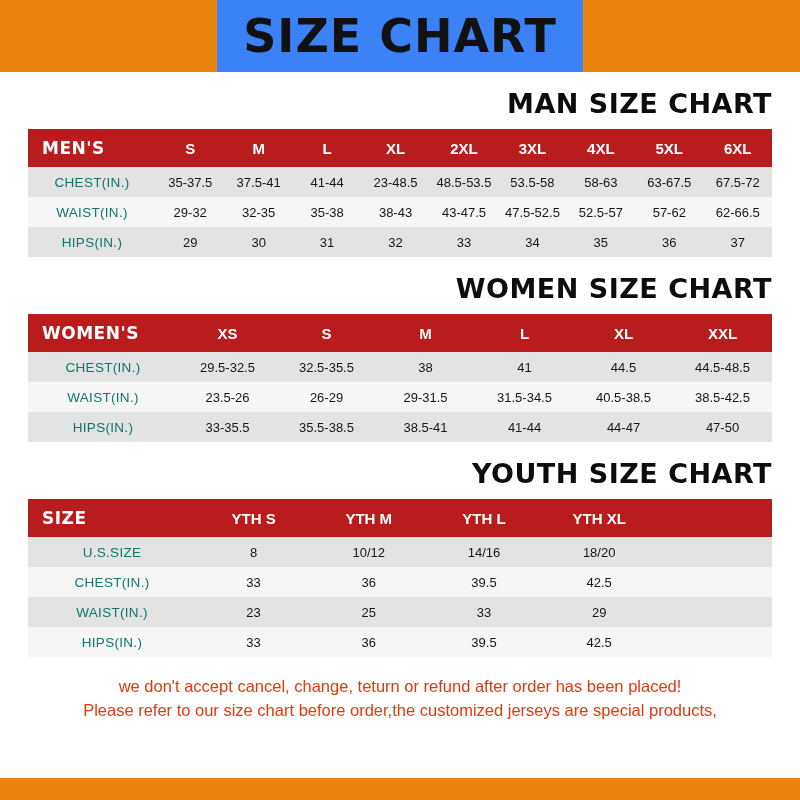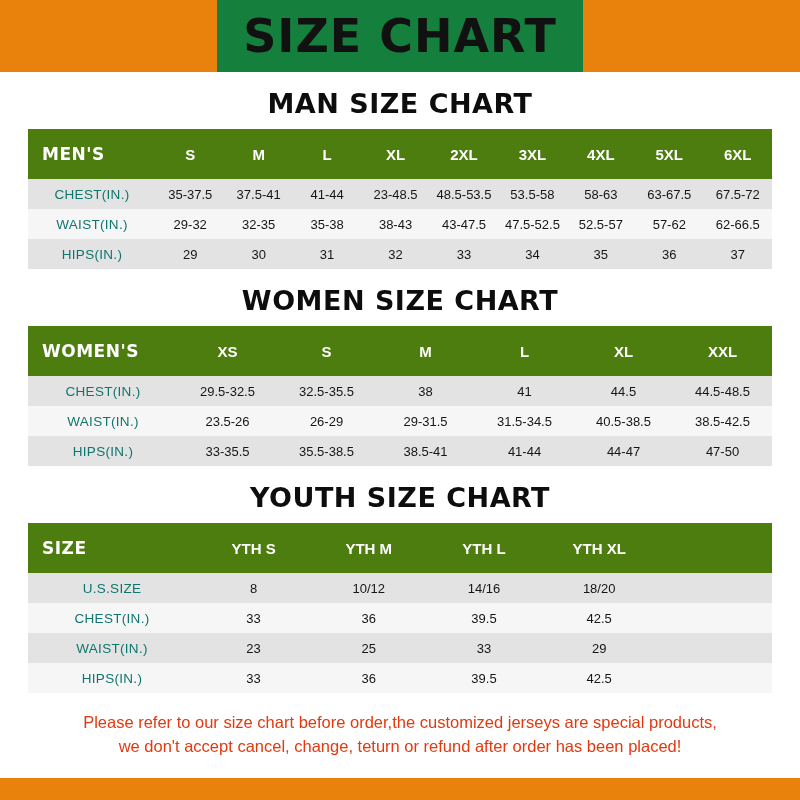--- a/index.html
+++ b/index.html
@@ -35,34 +35,34 @@
     bottom: 0;
     width: 26px;
     background: #e8820c;
   }
   .header-title {
     font-family: "DejaVu Sans", sans-serif;
     font-weight: bold;
     font-size: 46px;
     letter-spacing: 1px;
     color: #111111;
-    background: #15803d;
+    background: #3b82f6;
     padding: 0 26px;
     line-height: 72px;
     height: 72px;
     display: block;
     white-space: nowrap;
     text-align: center;
   }
   .content {
     padding: 0 28px;
     box-sizing: border-box;
   }
   .section-title {
-    text-align: center;
+    text-align: right;
     font-family: "DejaVu Sans", sans-serif;
     font-weight: bold;
     font-size: 27px;
     color: #0d0d0d;
     letter-spacing: 0.5px;
     margin: 16px 0 10px 0;
   }
   .chart {
     width: 100%;
     border-collapse: collapse;
@@ -71,25 +71,25 @@
   .chart th, .chart td {
     text-align: center;
     font-size: 13px;
     color: #161616;
     padding: 0;
     height: 30px;
     vertical-align: middle;
     font-family: "Liberation Sans", sans-serif;
   }
   .chart thead th {
-    background: #4d7c0f;
+    background: #b91c1c;
     color: #ffffff;
     font-weight: bold;
     font-size: 15px;
-    height: 50px;
+    height: 38px;
   }
   .chart thead th.corner {
     text-align: left;
     padding-left: 14px;
     font-family: "DejaVu Sans", sans-serif;
     font-size: 17px;
     letter-spacing: 0.5px;
   }
   .chart tbody tr.odd td {
     background: #e3e3e3;
@@ -307,19 +307,19 @@
           <td>33</td>
           <td>36</td>
           <td>39.5</td>
           <td>42.5</td>
           <td></td>
         </tr>
       </tbody>
     </table>
 
     <div class="footer-note">
+      <div>we don't accept cancel, change, teturn or refund after order has been placed!</div>
       <div>Please refer to our size chart before order,the customized jerseys are special products,</div>
-      <div>we don't accept cancel, change, teturn or refund after order has been placed!</div>
     </div>
   </div>
 
   <div class="bottom-band"></div>
 </div>
 
 </body></html>

